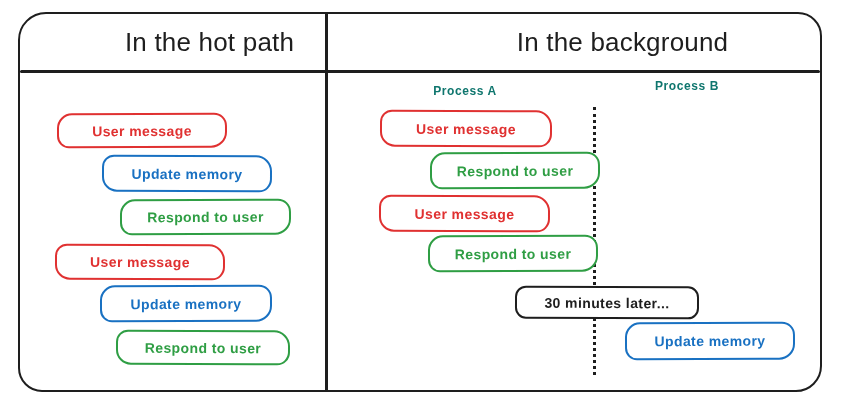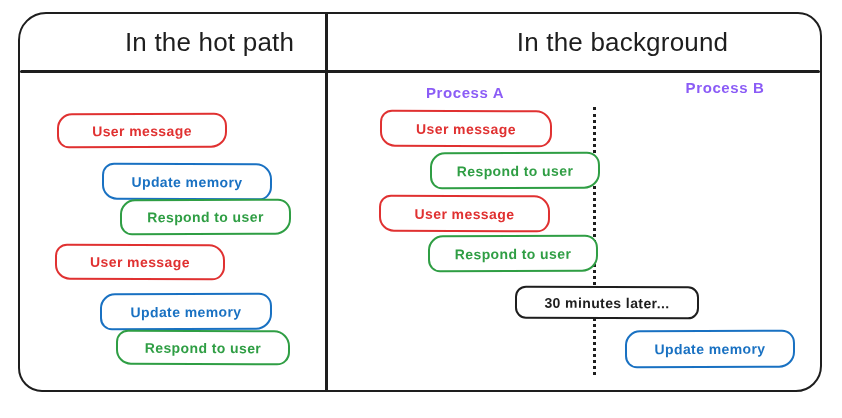--- a/index.html
+++ b/index.html
@@ -72,30 +72,30 @@
     align-items: center;
     justify-content: center;
     font-size: 14px;
     font-weight: 600;
     letter-spacing: 0.4px;
     white-space: nowrap;
   }
   .box:nth-of-type(odd)  { border-radius: 15px 13px 16px 12px; transform: rotate(-0.25deg); }
   .box:nth-of-type(even) { border-radius: 12px 16px 13px 15px; transform: rotate(0.25deg); }
   .red   { border-color: #e03131; color: #e03131; }
-  .blue  { border-color: #1971c2; color: #1971c2; margin-top: 8px; }
+  .blue  { border-color: #1971c2; color: #1971c2; }
   .green { border-color: #2f9e44; color: #2f9e44; margin-left: 16px; }
   .ink   { border-color: #1e1e1e; color: #1e1e1e; border-radius: 11px !important; }
 
   .process-label {
     position: absolute;
     transform: translateX(-50%);
-    font-size: 15px;
+    font-size: 12px;
     font-weight: 600;
-    color: #8b5cf6;
+    color: #0f766e;
     letter-spacing: 0.6px;
     white-space: nowrap;
   }
   .dotted-line {
     position: absolute;
     left: 573px;
     top: 93px;
     height: 268px;
     width: 0;
     border-left: 3.2px dotted #1e1e1e;
@@ -113,21 +113,21 @@
     <div class="divider-v"></div>
 
     <div class="box red" style="left:37px;  top:99px;  width:170px; height:35px;">User message</div>
     <div class="box blue" style="left:82px;  top:141px; width:170px; height:37px;">Update memory</div>
     <div class="box green" style="left:84px;  top:185px; width:171px; height:36px;">Respond to user</div>
     <div class="box red" style="left:35px;  top:230px; width:170px; height:36px;">User message</div>
     <div class="box blue" style="left:80px;  top:271px; width:172px; height:37px;">Update memory</div>
     <div class="box green" style="left:80px;  top:316px; width:174px; height:35px;">Respond to user</div>
 
     <div class="process-label" style="left:445px; top:70px;">Process A</div>
-    <div class="process-label" style="left:705px; top:65px;">Process B</div>
+    <div class="process-label" style="left:667px; top:65px;">Process B</div>
     <div class="dotted-line"></div>
 
     <div class="box red" style="left:360px; top:96px;  width:172px; height:37px;">User message</div>
     <div class="box green" style="left:394px; top:138px; width:170px; height:37px;">Respond to user</div>
     <div class="box red" style="left:359px; top:181px; width:171px; height:37px;">User message</div>
     <div class="box green" style="left:392px; top:221px; width:170px; height:37px;">Respond to user</div>
 
     <div class="box ink" style="left:495px; top:272px; width:184px; height:33px;">30 minutes later...</div>
 
     <div class="box blue" style="left:605px; top:308px; width:170px; height:38px;">Update memory</div>

